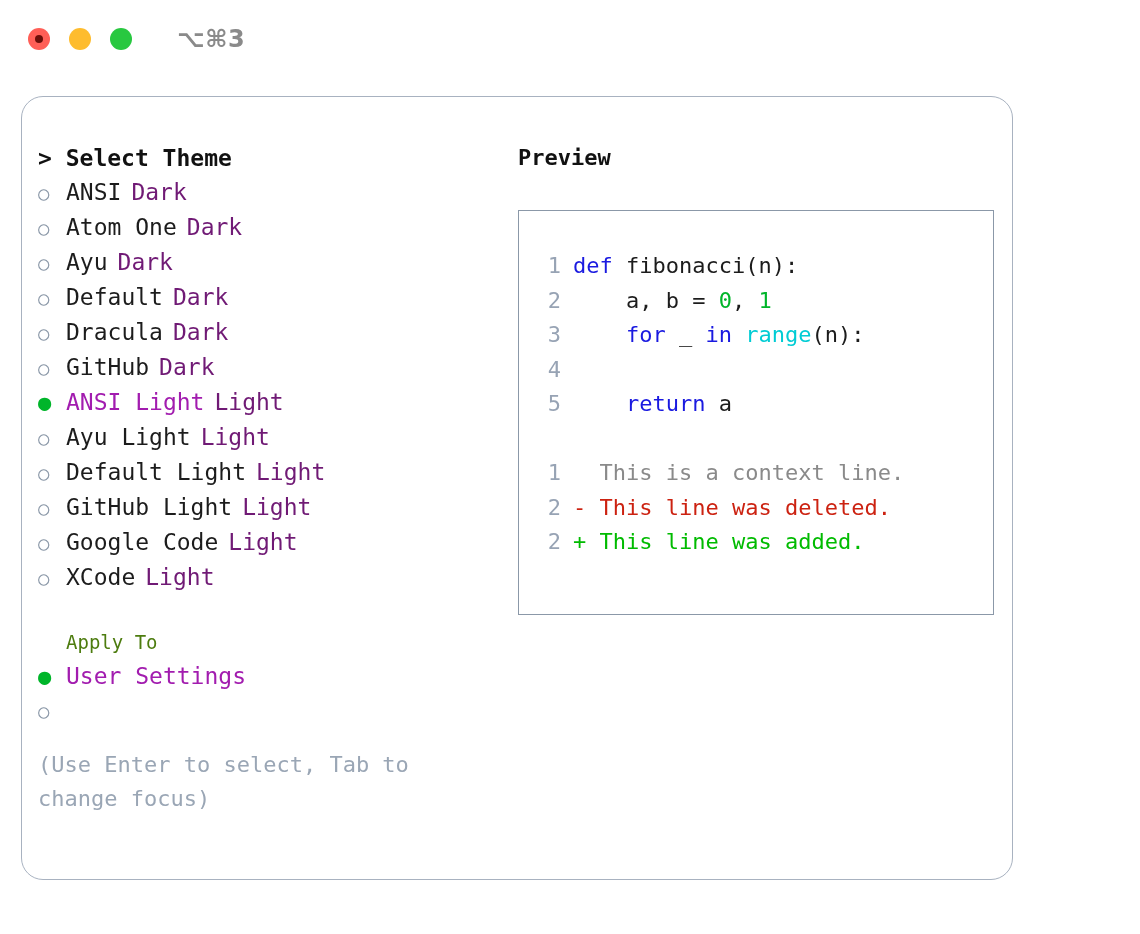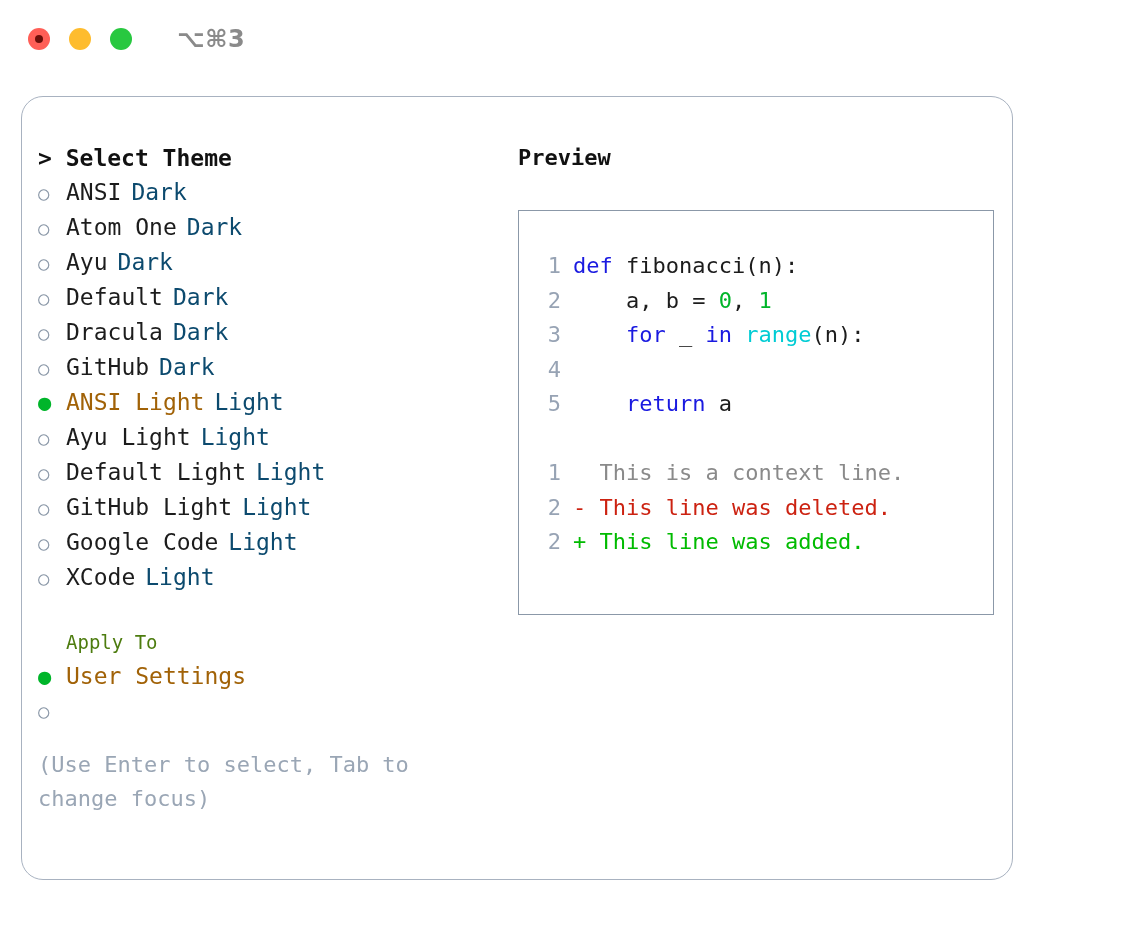--- a/index.html
+++ b/index.html
@@ -114,22 +114,22 @@
   }
   .bullet {
     width: 28px;
     flex: none;
     font-size: 19px;
     color: #8b98a8;
     line-height: 34px;
   }
   .bullet.sel { color: #00b52a; font-size: 22px; }
   .opt-label  { color: #1c1c1c; }
-  .opt-label.sel { color: #a16207; text-align: center; }
-  .opt-suffix { color: #0c4a6e; padding-left: 10px; }
+  .opt-label.sel { color: #a21caf; text-align: center; }
+  .opt-suffix { color: #701a75; padding-left: 10px; }
 
   .spacer-18 { height: 20px; }
   .spacer-30 { height: 30px; }
 
   .hint {
     font-size: 22px;
     line-height: 34px;
     color: #9aa6b5;
     max-width: 400px;
     white-space: pre-wrap;

